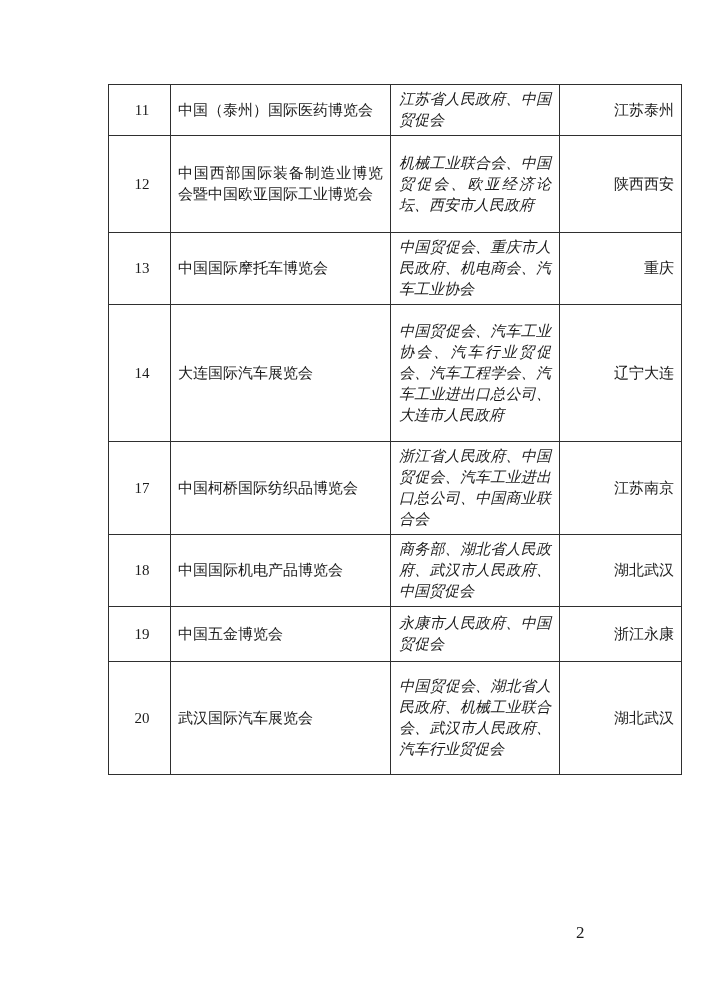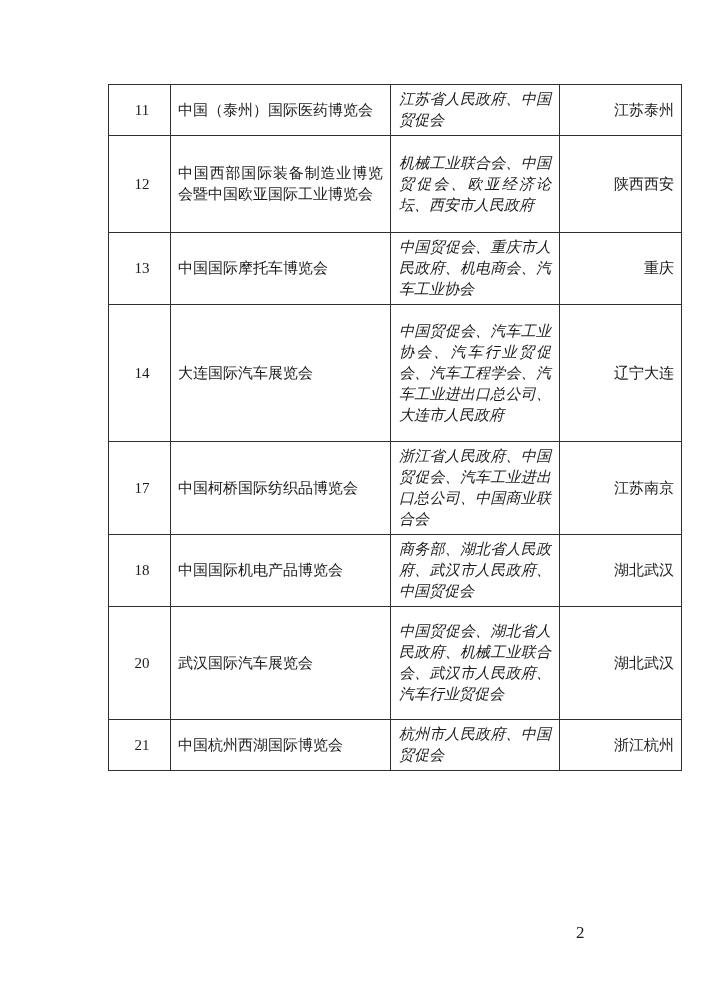--- a/index.html
+++ b/index.html
@@ -96,28 +96,28 @@
         <td class="name-cell">中国柯桥国际纺织品博览会</td>
         <td class="organizers-cell">浙江省人民政府、中国贸促会、汽车工业进出口总公司、中国商业联合会</td>
         <td class="location-cell">江苏南京</td>
       </tr>
       <tr style="height: 67px;">
         <td class="no-cell">18</td>
         <td class="name-cell">中国国际机电产品博览会</td>
         <td class="organizers-cell">商务部、湖北省人民政府、武汉市人民政府、中国贸促会</td>
         <td class="location-cell">湖北武汉</td>
       </tr>
+      <tr style="height: 55px;">
+        <td class="no-cell">19</td>
+        <td class="name-cell">中国五金博览会</td>
+        <td class="organizers-cell">永康市人民政府、中国贸促会</td>
+        <td class="location-cell">浙江永康</td>
+      </tr>
       <tr style="height: 113px;">
         <td class="no-cell">20</td>
         <td class="name-cell">武汉国际汽车展览会</td>
         <td class="organizers-cell">中国贸促会、湖北省人民政府、机械工业联合会、武汉市人民政府、汽车行业贸促会</td>
         <td class="location-cell">湖北武汉</td>
-      </tr>
-      <tr style="height: 50px;">
-        <td class="no-cell">21</td>
-        <td class="name-cell">中国杭州西湖国际博览会</td>
-        <td class="organizers-cell">杭州市人民政府、中国贸促会</td>
-        <td class="location-cell">浙江杭州</td>
       </tr>
     </tbody>
 </table>
 
 <div class="page-number">2</div>
 
 </body></html>

